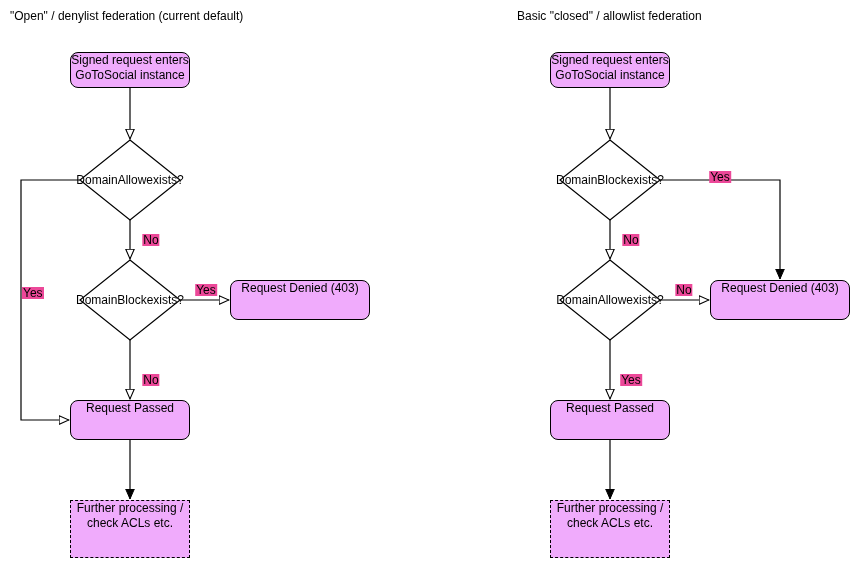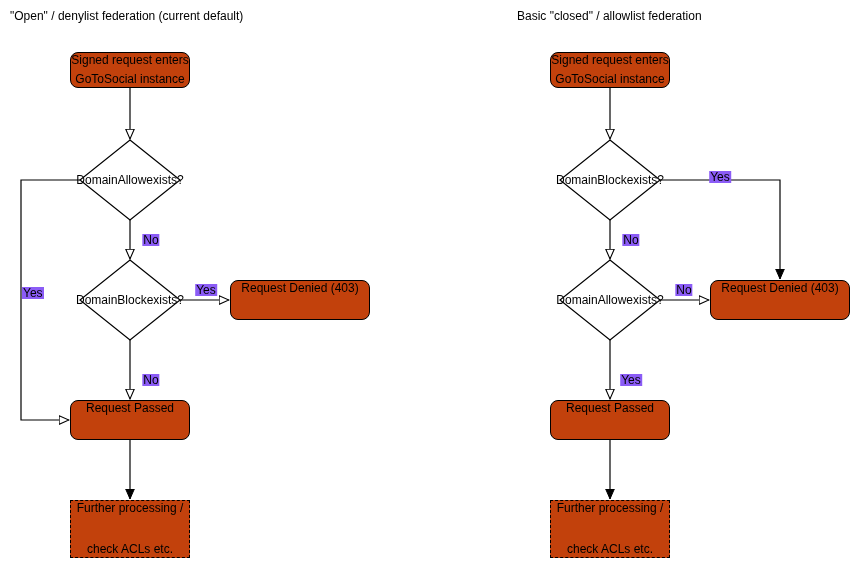--- a/index.html
+++ b/index.html
@@ -24,24 +24,24 @@
     white-space: nowrap;
     line-height: 14px;
     z-index: 3;
   }
   .node {
     position: absolute;
     box-sizing: border-box;
     display: flex;
     flex-direction: column;
     align-items: center;
-    justify-content: space-between;
+    justify-content: flex-start;
     text-align: center;
     line-height: 15px;
-    background: #c2410c;
+    background: #f0abfc;
     z-index: 2;
   }
   .box {
     border: 1.2px solid #000000;
     border-radius: 8px;
   }
   .dashed-box {
     border: 1.2px dashed #000000;
     border-radius: 0;
   }
@@ -51,21 +51,21 @@
     align-items: center;
     justify-content: center;
     text-align: center;
     line-height: 15px;
     z-index: 2;
     pointer-events: none;
     background: transparent;
   }
   .edge-label {
     position: absolute;
-    background: #8b5cf6;
+    background: #ec4899;
     line-height: 12px;
     padding: 0 1px;
     white-space: nowrap;
     z-index: 3;
     transform: translate(-50%, -50%);
   }
   .edge-label.anchor-left { transform: translate(0, -50%); }
 </style>
 </head>
 <body>

